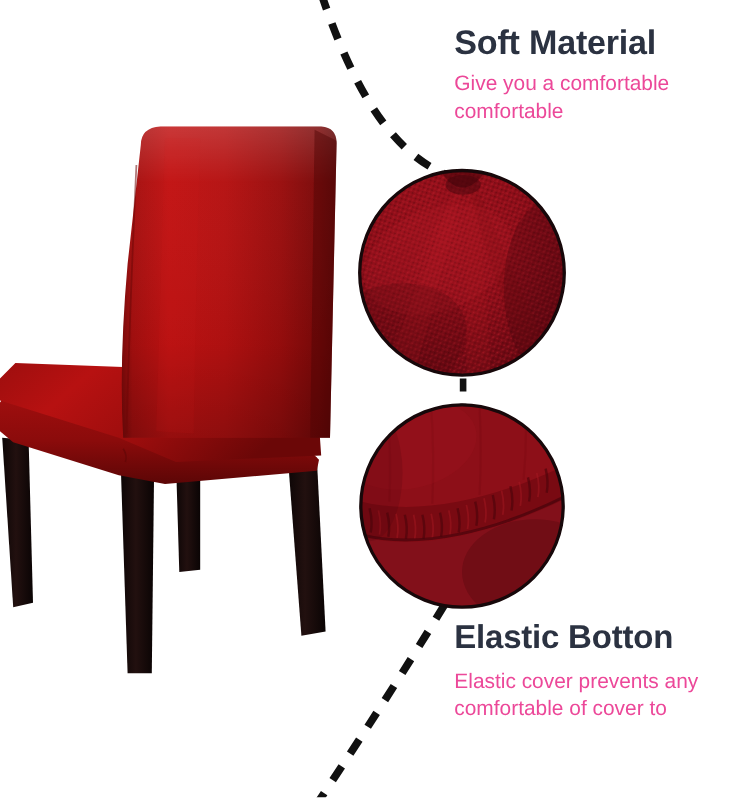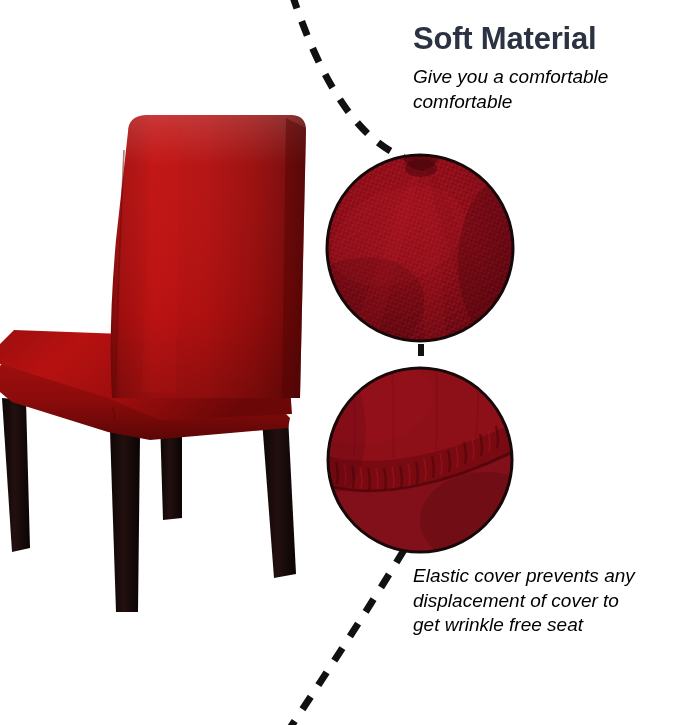--- a/index.html
+++ b/index.html
@@ -41,23 +41,22 @@
     color: #2b3241;
     letter-spacing: -0.2px;
     margin: 0 0 10px 0;
     white-space: nowrap;
   }
   .feature-desc {
     font-family: "Liberation Sans", sans-serif;
     font-weight: normal;
     font-size: 19px;
     line-height: 1.30;
-    color: #000000;
+    color: #ec4899;
     margin: 0;
-    font-style: italic;
   }
 
   #block-soft-material {
     left: 413px;
     top: 22px;
     width: 262px;
   }
   #block-elastic-bottom {
     left: 413px;
     top: 564px;
@@ -264,20 +263,20 @@
 
   <div class="text-block" id="block-soft-material">
     <h2 class="feature-title">Soft Material</h2>
     <p class="feature-desc">
       <span>Give you a comfortable</span><br>
       <span>comfortable</span>
     </p>
   </div>
 
   <div class="text-block" id="block-elastic-bottom">
+    <h2 class="feature-title">Elastic Botton</h2>
     <p class="feature-desc">
       <span>Elastic cover prevents any</span><br>
-      <span>displacement of cover to</span><br>
-      <span>get wrinkle free seat</span>
+      <span>comfortable of cover to</span><br>
     </p>
   </div>
 
 </div>
 
 </body></html>

